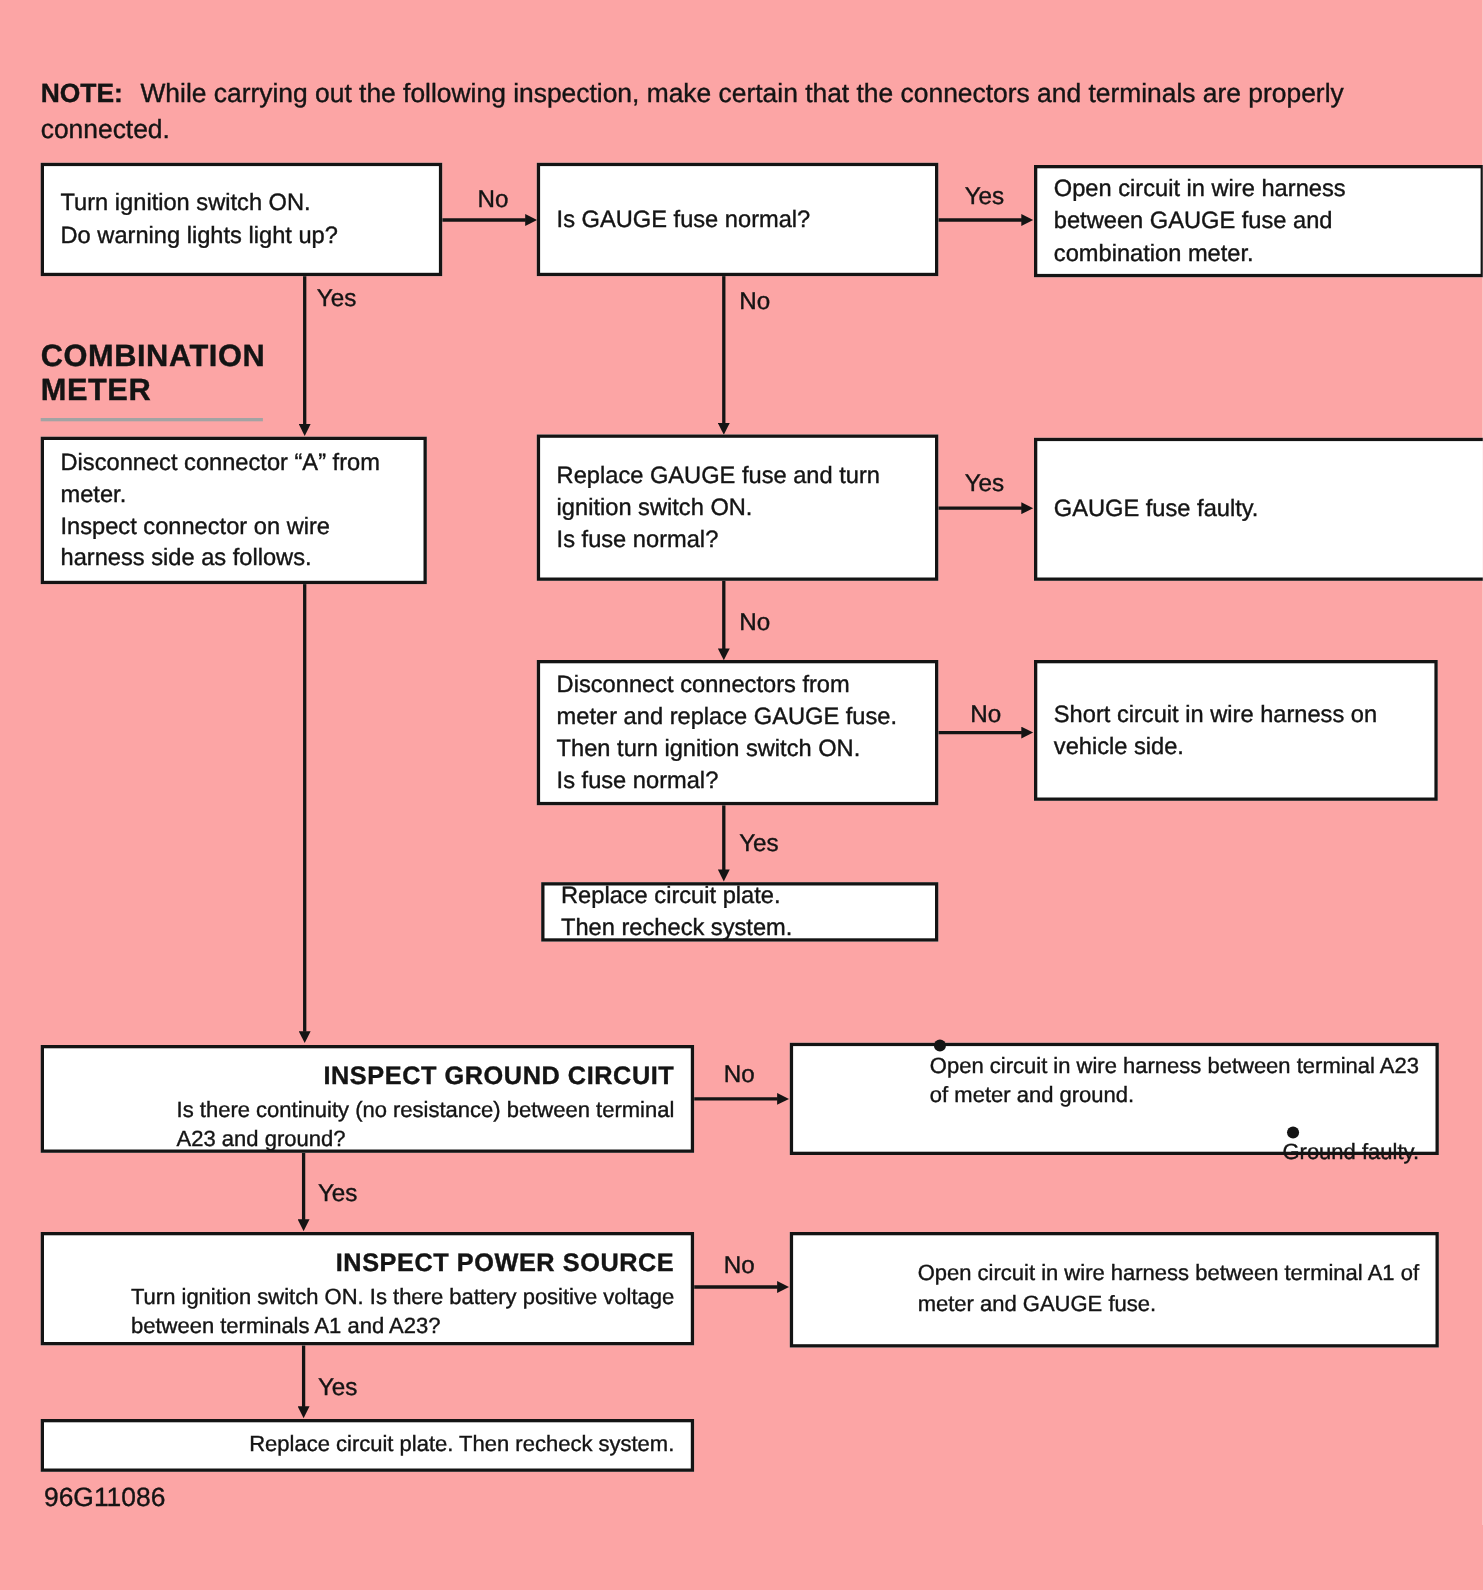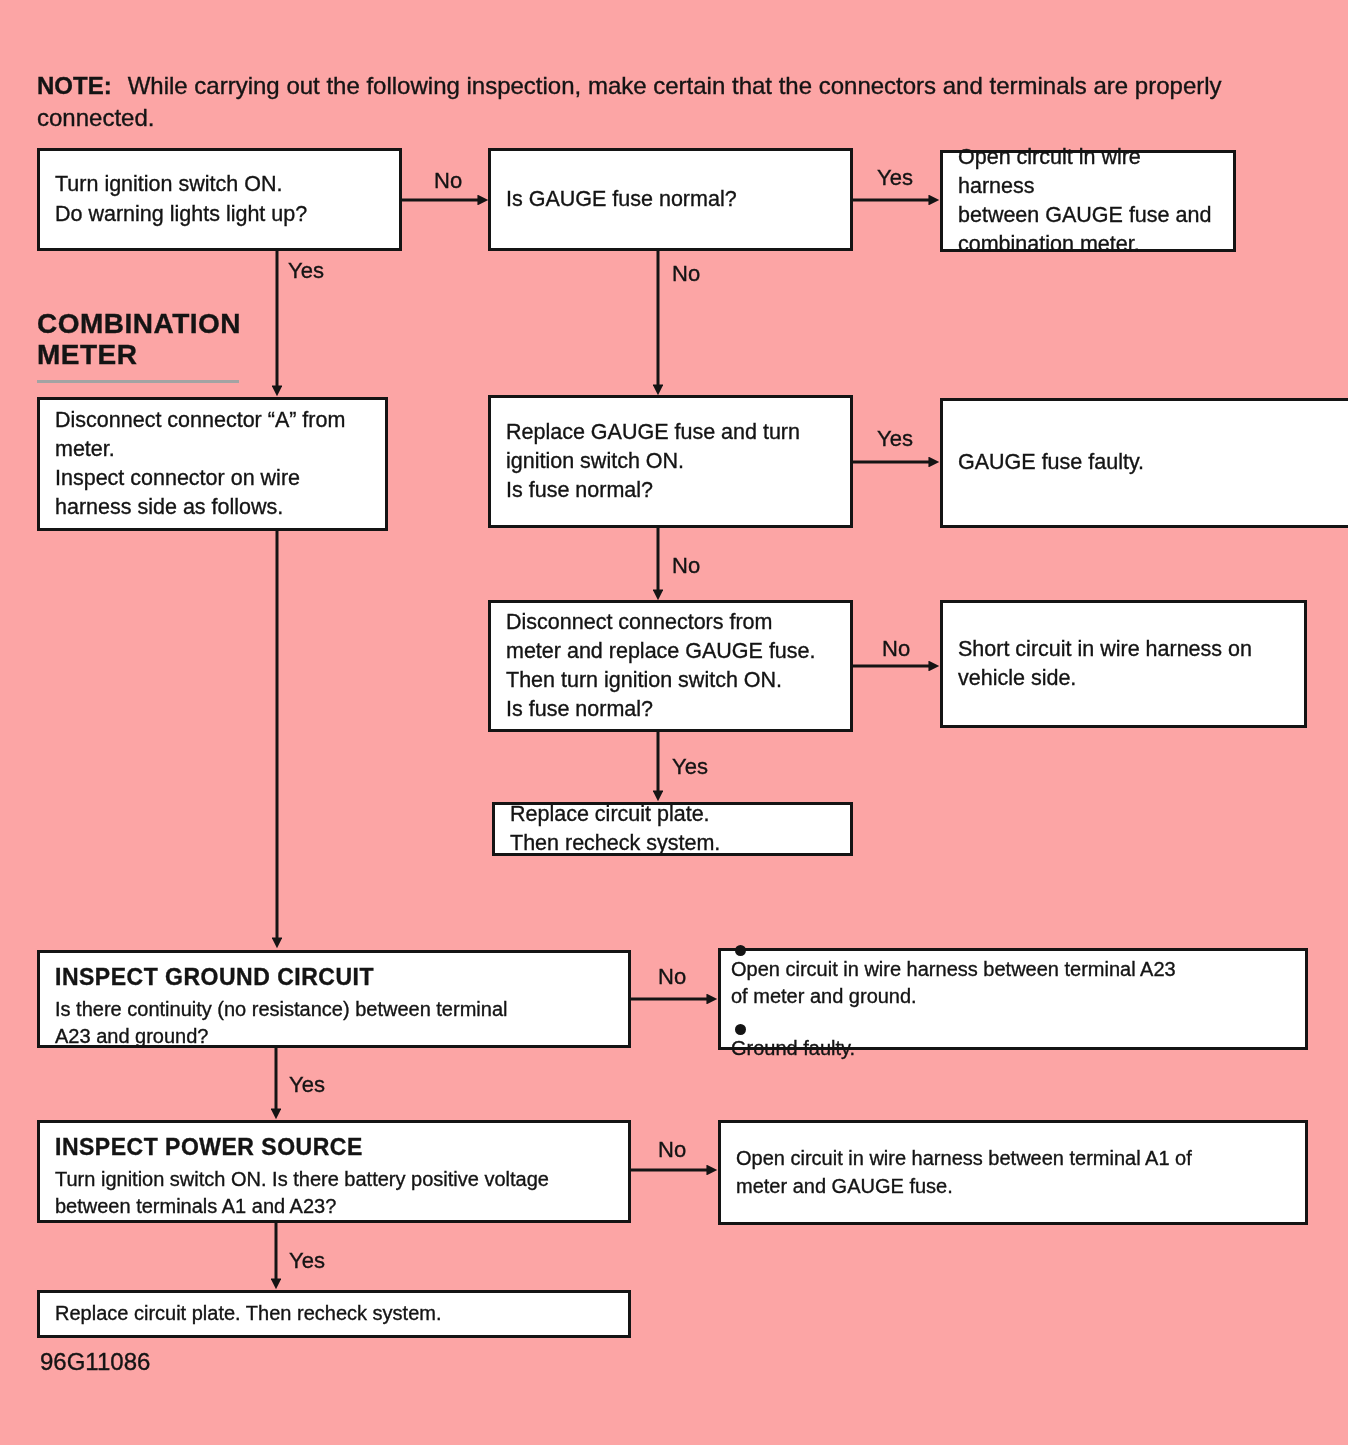--- a/index.html
+++ b/index.html
@@ -3,21 +3,21 @@
 <meta charset="utf-8">
 <style>
   html,body{margin:0;padding:0;background:#ffffff;}
   #page{position:relative;width:1348px;height:1445px;background:#fca5a5;
         font-family:"Liberation Sans",sans-serif;color:#141414;
         -webkit-text-stroke:0.35px #141414;}
   #connectors{position:absolute;left:0;top:0;width:1348px;height:1445px;pointer-events:none;}
   .bx{position:absolute;box-sizing:border-box;border:3px solid #141414;background:#ffffff;
       display:flex;flex-direction:column;justify-content:center;
       padding:8px 15px;font-size:21.5px;line-height:1.36;white-space:pre-line;}
-  .bx.wide{font-size:20px;}
+  .bx.wide{font-size:20px;align-items:flex-end;}
   .bx.topalign{justify-content:flex-start;padding-top:9px;}
   .bx .bx-title{font-weight:bold;font-size:23px;white-space:pre-line;margin-bottom:3px;letter-spacing:0.5px;}
   .lb{position:absolute;font-size:22px;line-height:1;}
   .note{position:absolute;left:37px;top:70px;width:1294px;font-size:24px;line-height:1.32;}
   .note .note-label{font-weight:bold;margin-right:16px;}
   .sec{position:absolute;left:37px;top:308px;width:202px;font-weight:bold;font-size:28px;
        line-height:1.12;border-bottom:3px solid #a3a3a3;padding-bottom:9px;letter-spacing:0.5px;}
   .figcode{position:absolute;left:40px;top:1348px;font-size:24px;}
   .bullet-row{display:flex;align-items:flex-start;margin:2px 0;flex-direction:column;}
   .bullet-dot{flex:0 0 auto;width:11px;height:11px;border-radius:50%;background:#141414;
@@ -60,21 +60,21 @@
 
   <div class="bx" style="left:488px;top:148px;width:365px;height:103px;">
     <div>Is GAUGE fuse normal?</div>
   </div>
 
   <div class="bx" style="left:37px;top:148px;width:365px;height:103px;">
     <div>Turn ignition switch ON.
 Do warning lights light up?</div>
   </div>
 
-  <div class="bx" style="left:940px;top:150px;width:296px;height:102px;">
+  <div class="bx" style="left:940px;top:150px;width:409px;height:102px;">
     <div>Open circuit in wire harness
 between GAUGE fuse and
 combination meter.</div>
   </div>
 
   <div class="bx" style="left:37px;top:397px;width:351px;height:134px;">
     <div>Disconnect connector “A” from
 meter.
 Inspect connector on wire
 harness side as follows.</div>

